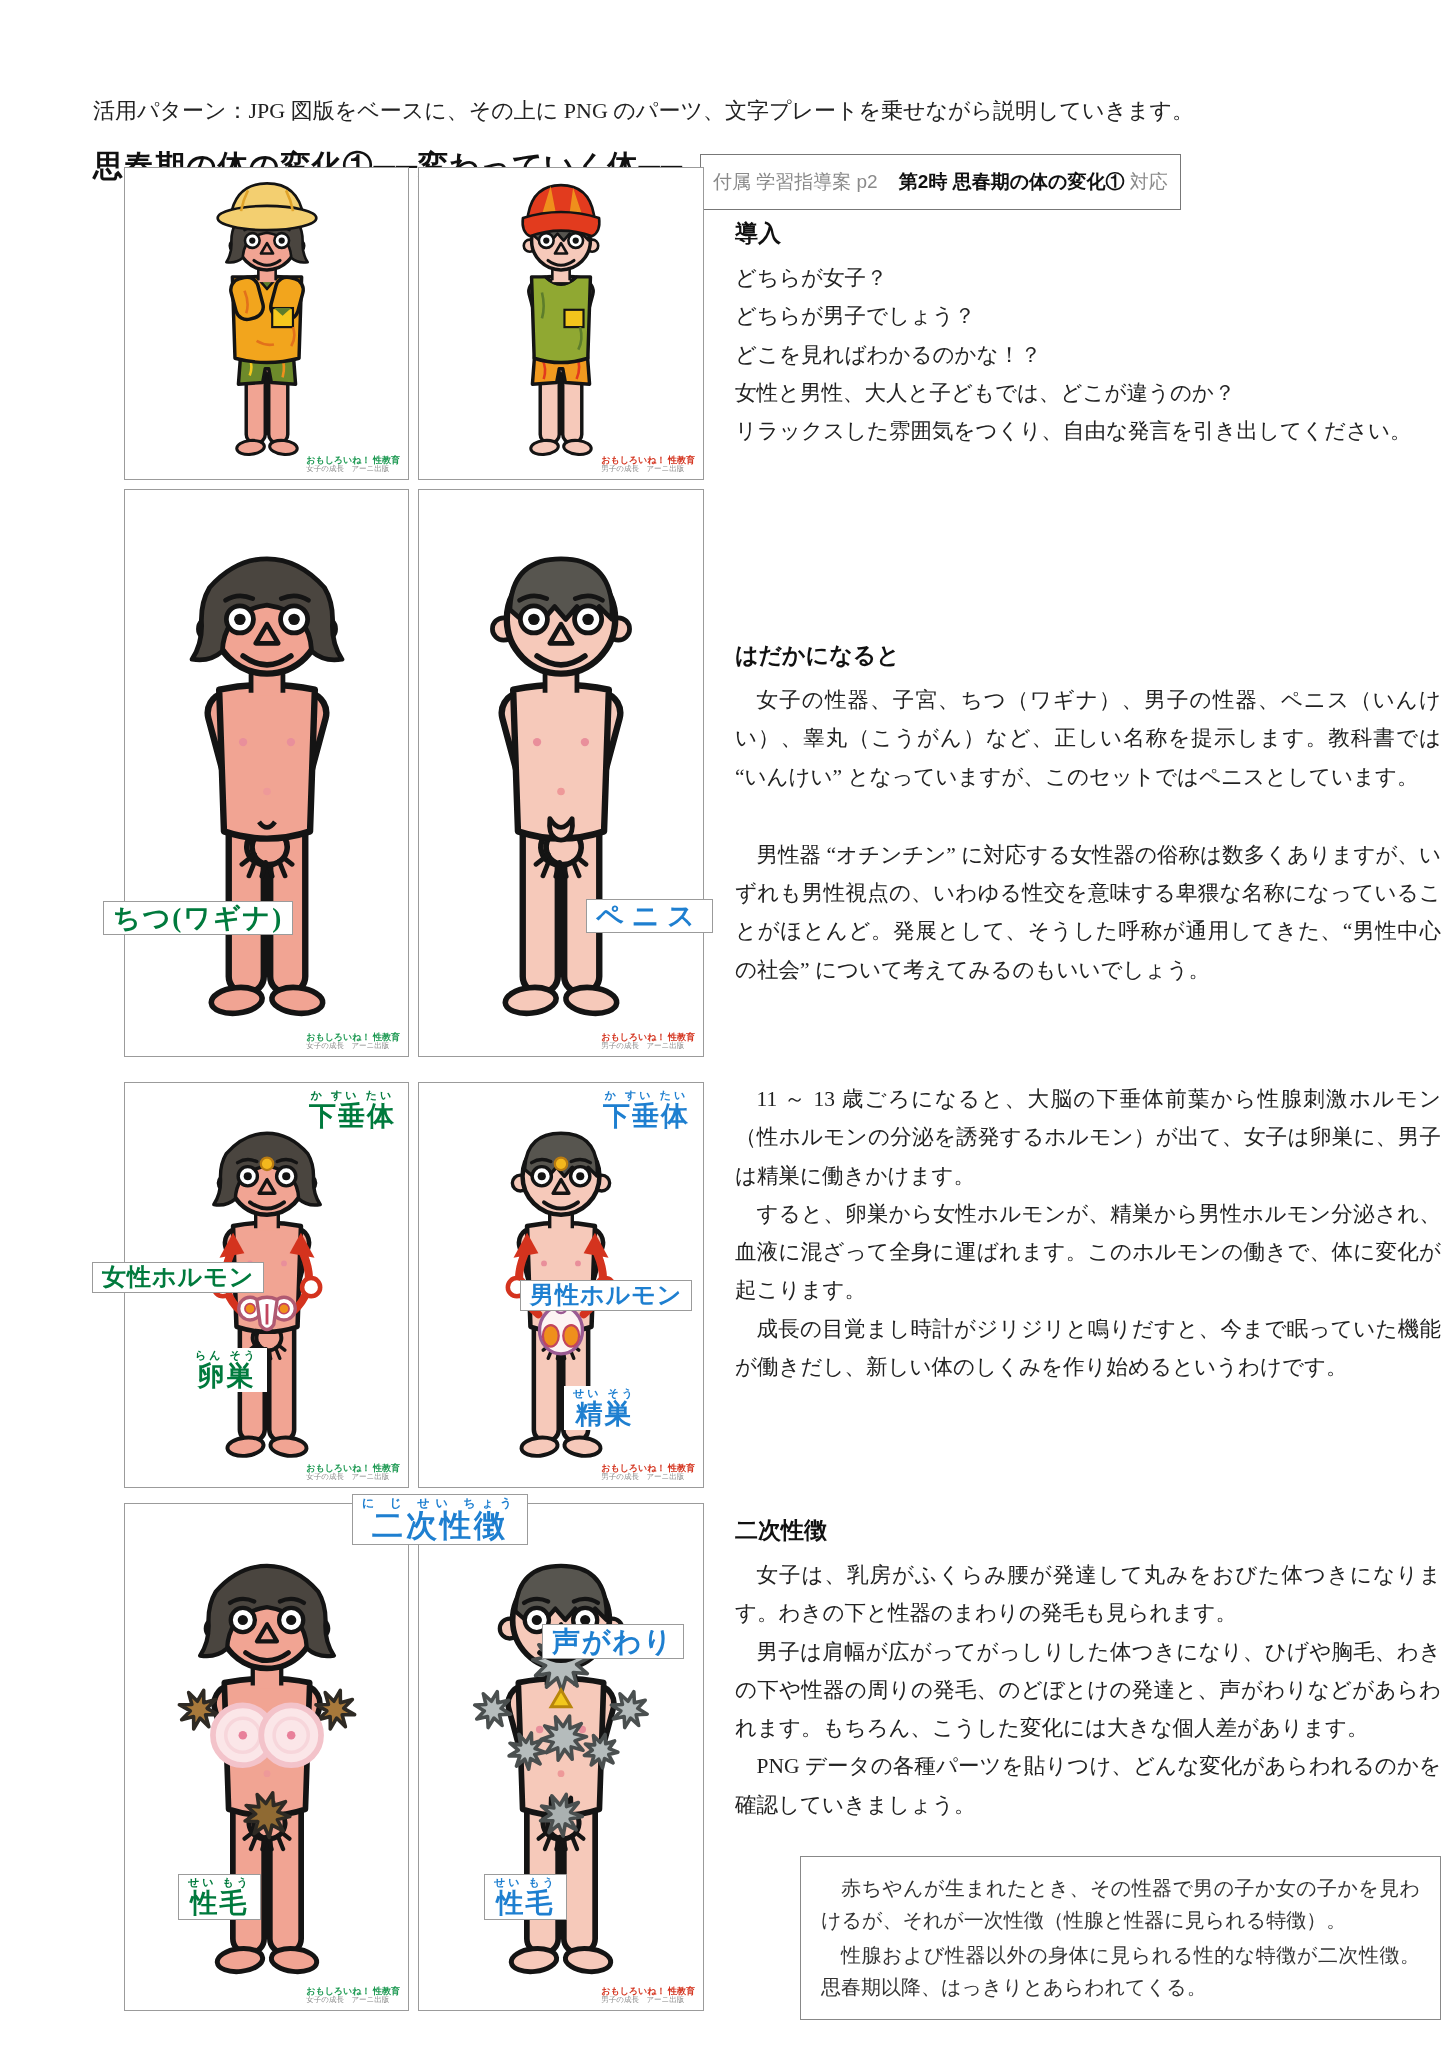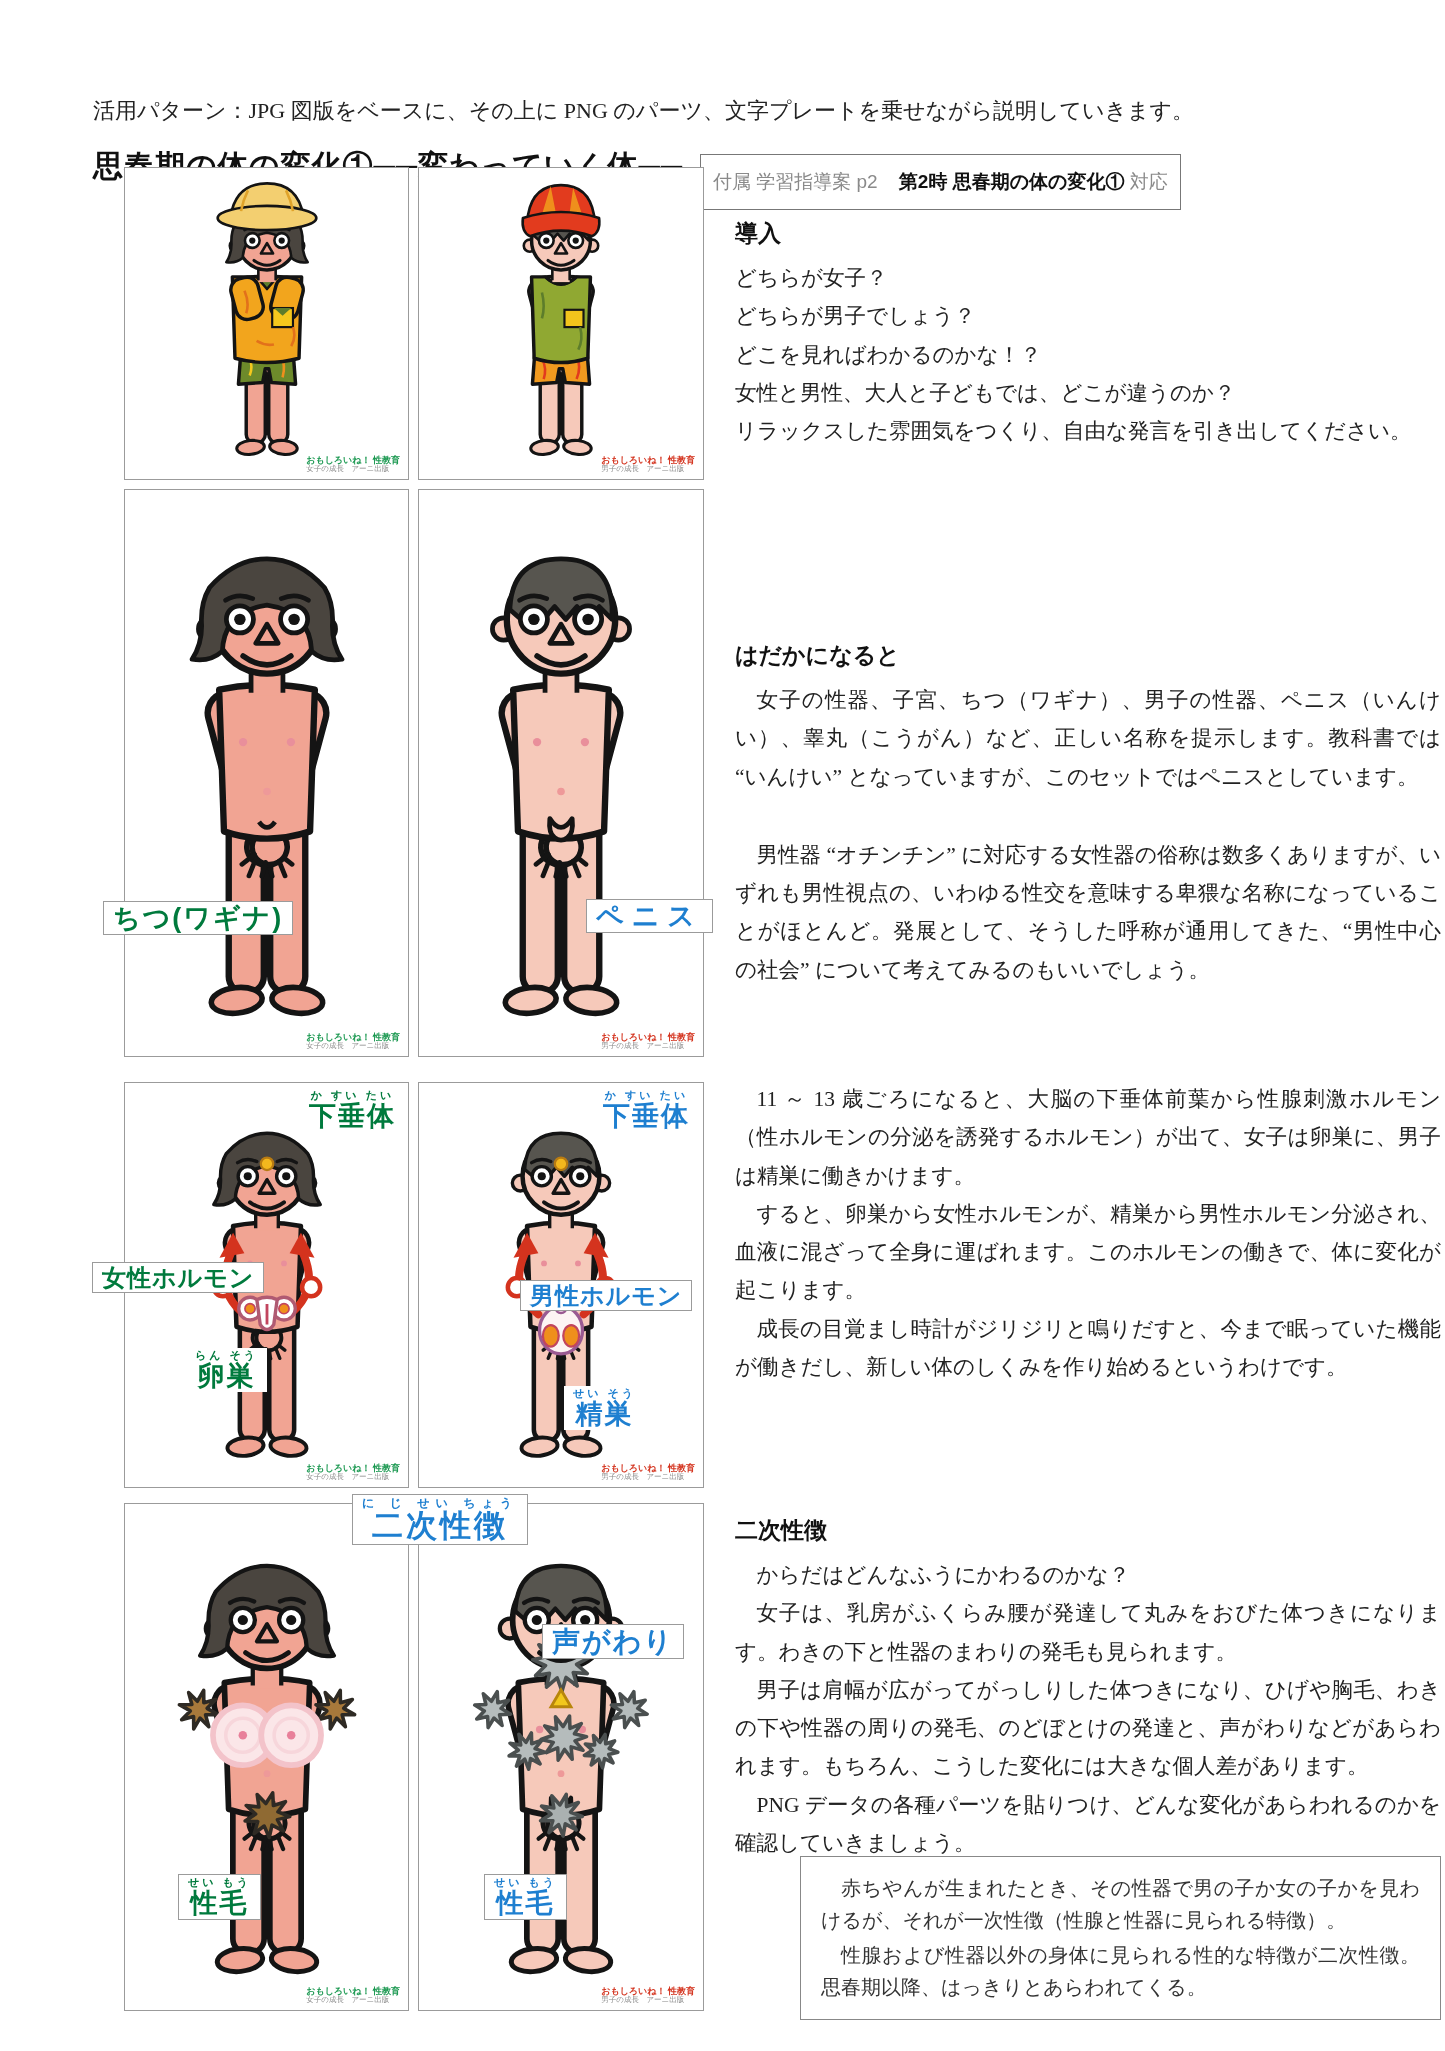--- a/index.html
+++ b/index.html
@@ -16,21 +16,21 @@
   .figbox{position:absolute;border:1.5px solid #9b9b9b;background:#fff;}
   .figbox svg{position:absolute;left:50%;bottom:3px;transform:translateX(-50%);height:calc(100% - 8px);}
   .credit{position:absolute;right:8px;bottom:5px;line-height:1.15;text-align:left;white-space:nowrap;z-index:4;margin-top:44px;}
   .credit .l1{font-size:9px;font-weight:bold;}
   .credit .l2{font-size:7.5px;color:#8a8a8a;}
   .credit.girl .l1{color:#1a9850;} .credit.boy .l1{color:#d4331e;}
   
   .plate{position:absolute;background:#fff;text-align:center;padding:2px 9px;z-index:6;font-weight:bold;line-height:1.05;}
   .plate.bord{border:1.5px solid #9b9b9b;}
   .plate .furi{font-size:11px;letter-spacing:3px;}
-  .plate .main{font-size:27px;letter-spacing:2px;}
+  .plate .main{font-size:27px;letter-spacing:2px;font-family:Liberation Serif, serif;}
   .plate.green{color:#007a3d;} .plate.blue{color:#1e7fd0;}
   #label-secondary .furi{font-size:12px;letter-spacing:6px;}
   #label-secondary .main{font-size:31px;letter-spacing:3px;}
   #label-penis .main{letter-spacing:8px;}
   #label-female-hormone .main,#label-male-hormone .main{font-size:24px;letter-spacing:1px;}
   #label-voice .main{font-size:28px;}
   
   .txt{position:absolute;left:735px;width:706px;}
   .txt h2{font-size:23px;font-weight:bold;margin:0 0 10px 0;color:#111;}
   .txt p{margin:0;font-size:21.5px;line-height:1.78;text-align:justify;color:#222;}
@@ -519,21 +519,20 @@
   </section>
 
   <section class="txt" style="top:1080px">
     <p class="serif ind">11 ～ 13 歳ごろになると、大脳の下垂体前葉から性腺刺激ホルモン（性ホルモンの分泌を誘発するホルモン）が出て、女子は卵巣に、男子は精巣に働きかけます。</p>
     <p class="serif ind">すると、卵巣から女性ホルモンが、精巣から男性ホルモン分泌され、血液に混ざって全身に運ばれます。このホルモンの働きで、体に変化が起こります。</p>
     <p class="serif ind">成長の目覚まし時計がジリジリと鳴りだすと、今まで眠っていた機能が働きだし、新しい体のしくみを作り始めるというわけです。</p>
   </section>
 
   <section class="txt" style="top:1515px">
     <h2>二次性徴</h2>
-    <p class="serif ind">からだはどんなふうにかわるのかな？</p>
     <p class="serif ind">女子は、乳房がふくらみ腰が発達して丸みをおびた体つきになります。わきの下と性器のまわりの発毛も見られます。</p>
     <p class="serif ind">男子は肩幅が広がってがっしりした体つきになり、ひげや胸毛、わきの下や性器の周りの発毛、のどぼとけの発達と、声がわりなどがあらわれます。もちろん、こうした変化には大きな個人差があります。</p>
     <p class="serif ind">PNG データの各種パーツを貼りつけ、どんな変化があらわれるのかを確認していきましょう。</p>
   </section>
 
   <div id="note-box">
     <p>赤ちやんが生まれたとき、その性器で男の子か女の子かを見わけるが、それが一次性徴（性腺と性器に見られる特徴）。</p>
     <p>性腺および性器以外の身体に見られる性的な特徴が二次性徴。思春期以降、はっきりとあらわれてくる。</p>
   </div>
 

